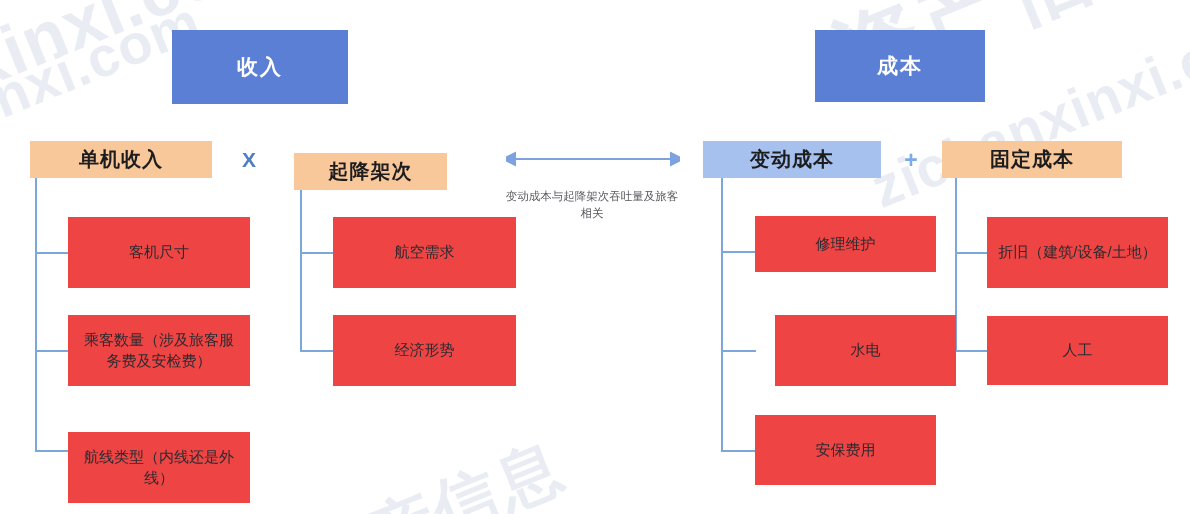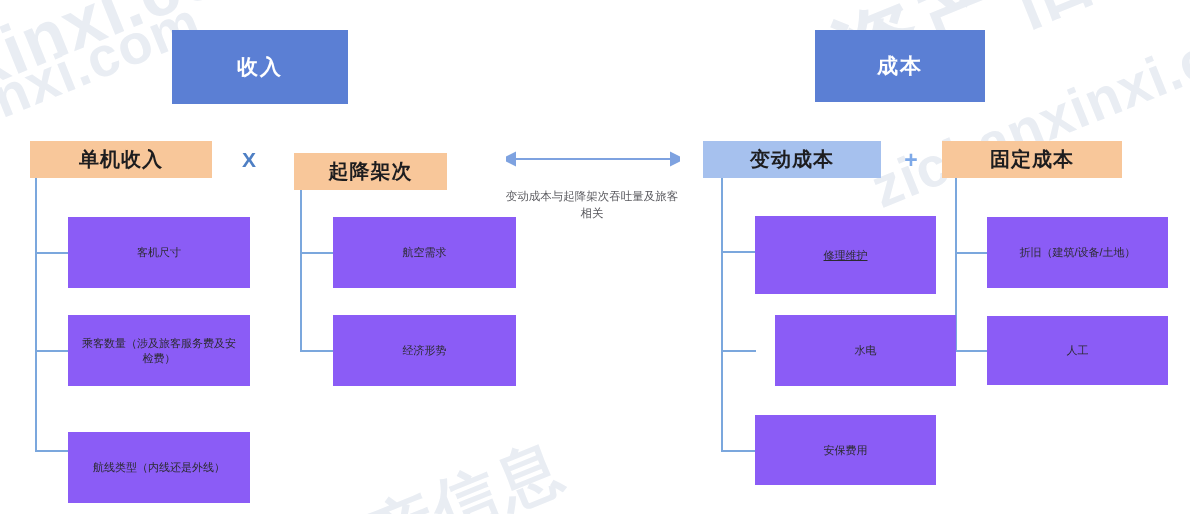--- a/index.html
+++ b/index.html
@@ -57,23 +57,23 @@
   }
   .hdr-box {
     font-size: 20px;
     font-weight: bold;
     color: #1d1d1f;
     letter-spacing: 1px;
   }
   .hdr-orange { background: #f8c79a; }
   .hdr-blue   { background: #a6c1ee; }
   .leaf-box {
-    background: #8b5cf6;
+    background: #ef4444;
     color: #2b2b30;
-    font-size: 11px;
+    font-size: 15px;
     padding: 0 10px;
   }
 
   
   .ln {
     position: absolute;
     background: #7ba7dd;
     z-index: 1;
   }
   .ln-v { width: 1.6px; }
@@ -161,21 +161,21 @@
 
   <div class="op op-plus" style="left:900px; top:147px; width:22px;">+</div>
 
   <div class="box hdr-box hdr-orange" style="left:942px; top:141px; width:180px; height:37px;">固定成本</div>
 
   <div class="ln ln-v" style="left:721px; top:178px; height:273px;"></div>
   <div class="ln ln-h" style="left:721px; top:251px; width:35px;"></div>
   <div class="ln ln-h" style="left:721px; top:350px; width:35px;"></div>
   <div class="ln ln-h" style="left:721px; top:450px; width:35px;"></div>
 
-  <div class="box leaf-box" style="left:755px; top:216px; width:181px; height:78px;text-decoration:underline;">修理维护</div>
+  <div class="box leaf-box" style="left:755px; top:216px; width:181px; height:56px;">修理维护</div>
   <div class="box leaf-box" style="left:775px; top:315px; width:181px; height:71px;">水电</div>
   <div class="box leaf-box" style="left:755px; top:415px; width:181px; height:70px;">安保费用</div>
 
   <div class="ln ln-v" style="left:955px; top:178px; height:173px;"></div>
   <div class="ln ln-h" style="left:955px; top:252px; width:33px;"></div>
   <div class="ln ln-h" style="left:955px; top:350px; width:33px;"></div>
 
   <div class="box leaf-box" style="left:987px; top:217px; width:181px; height:71px;">折旧（建筑/设备/土地）</div>
   <div class="box leaf-box" style="left:987px; top:316px; width:181px; height:69px;font-family:Liberation Serif, serif;">人工</div>
 

